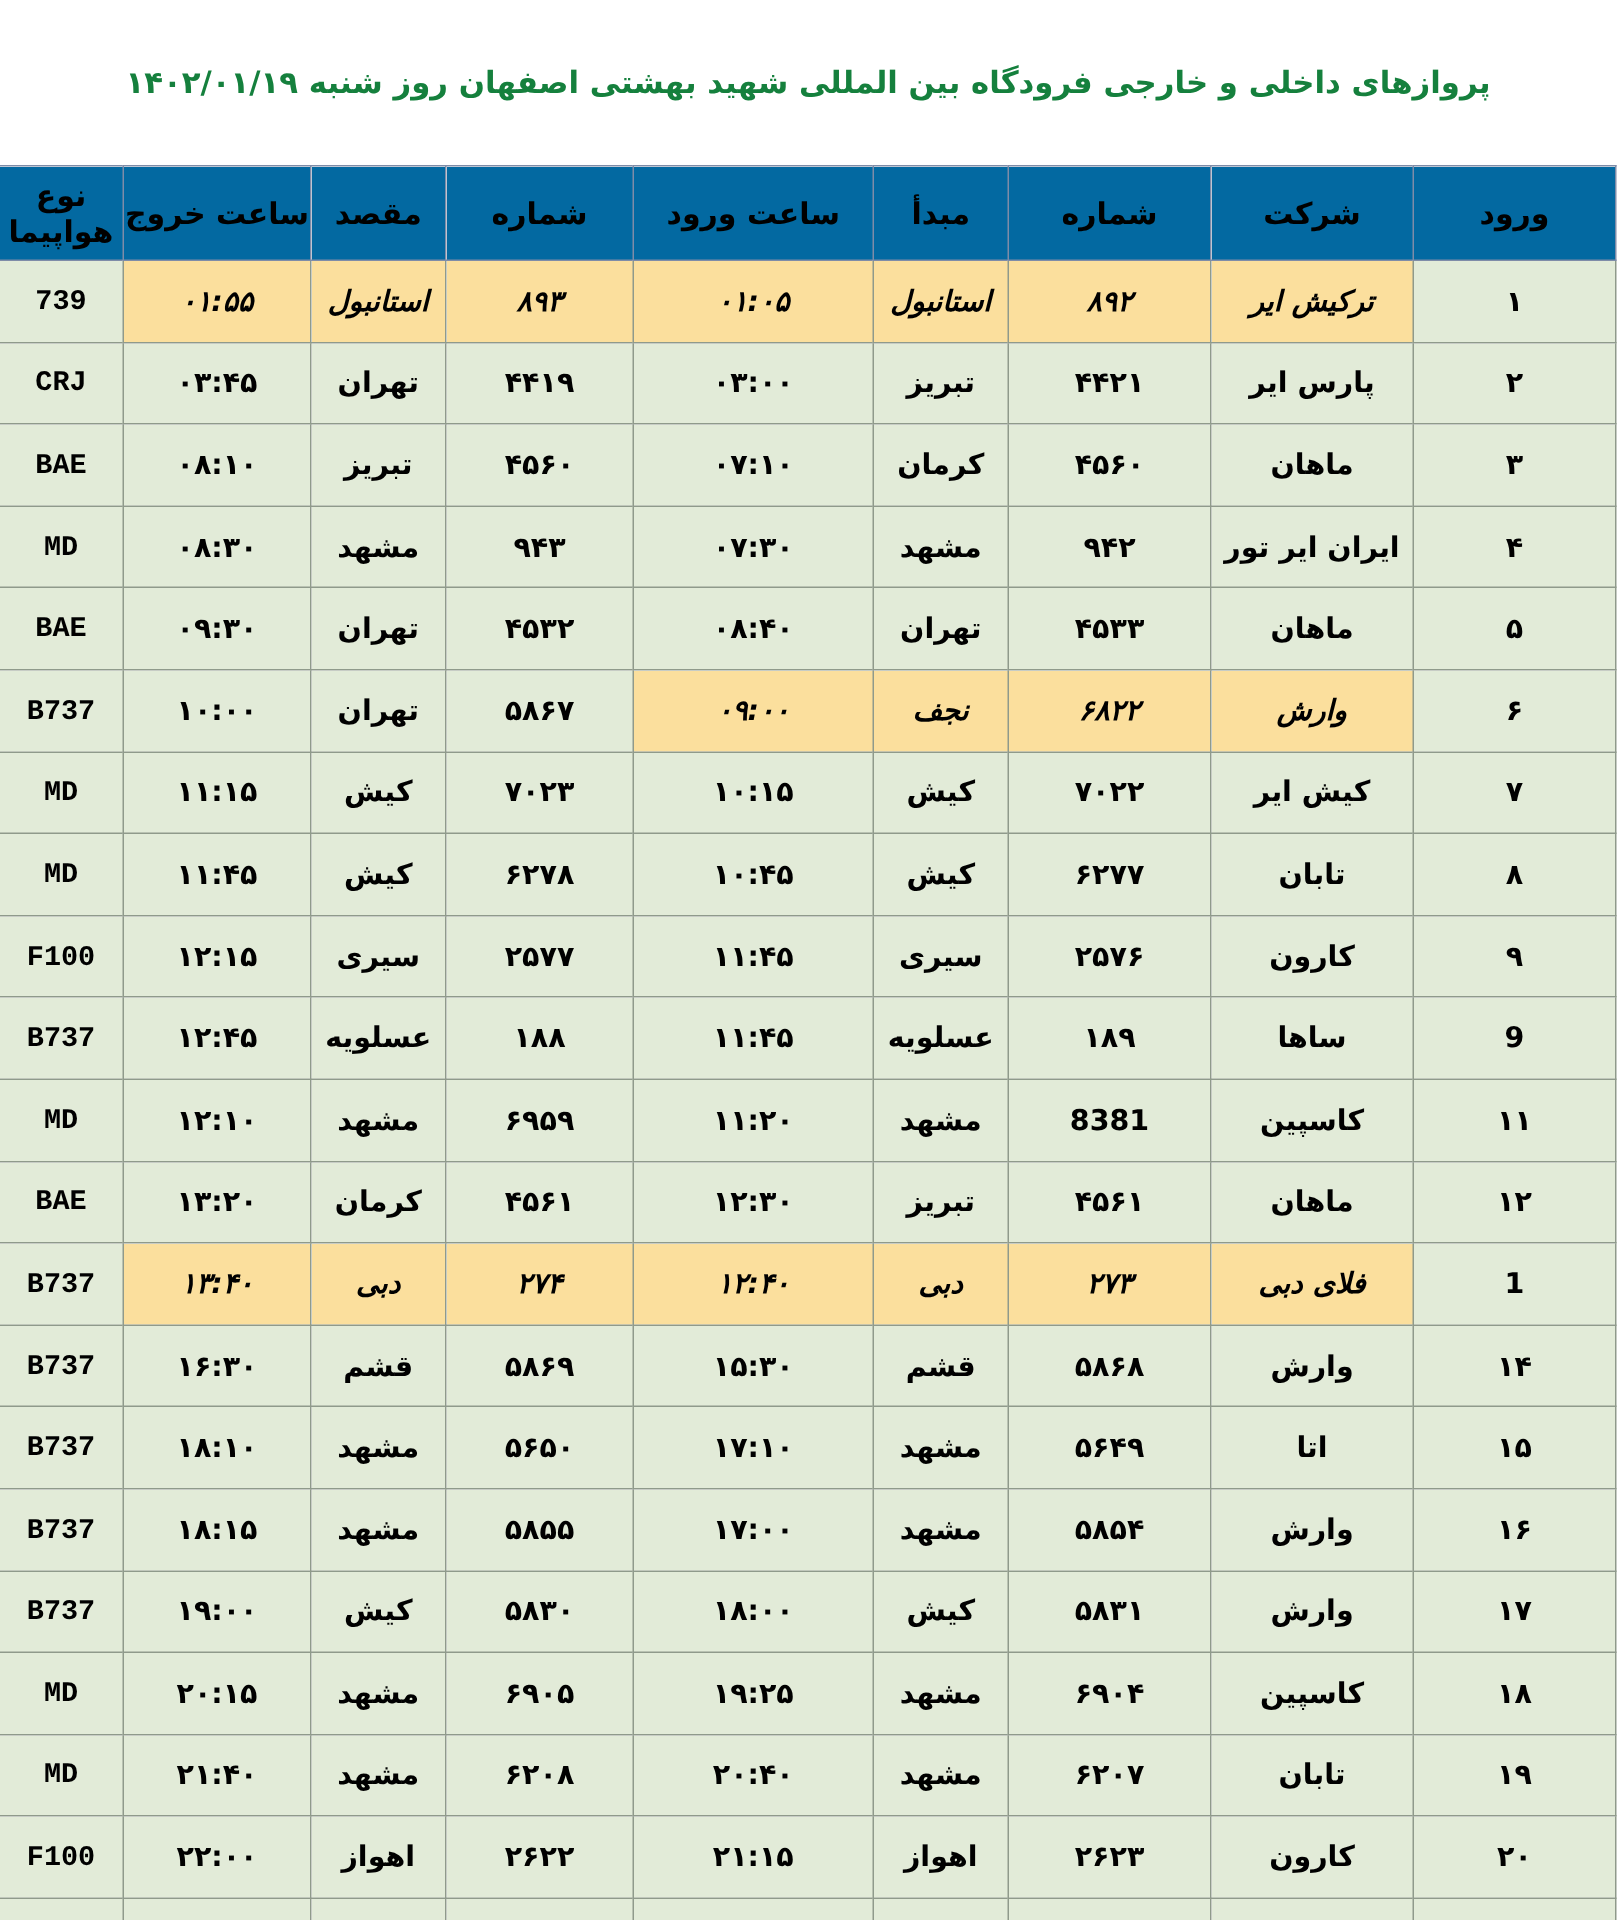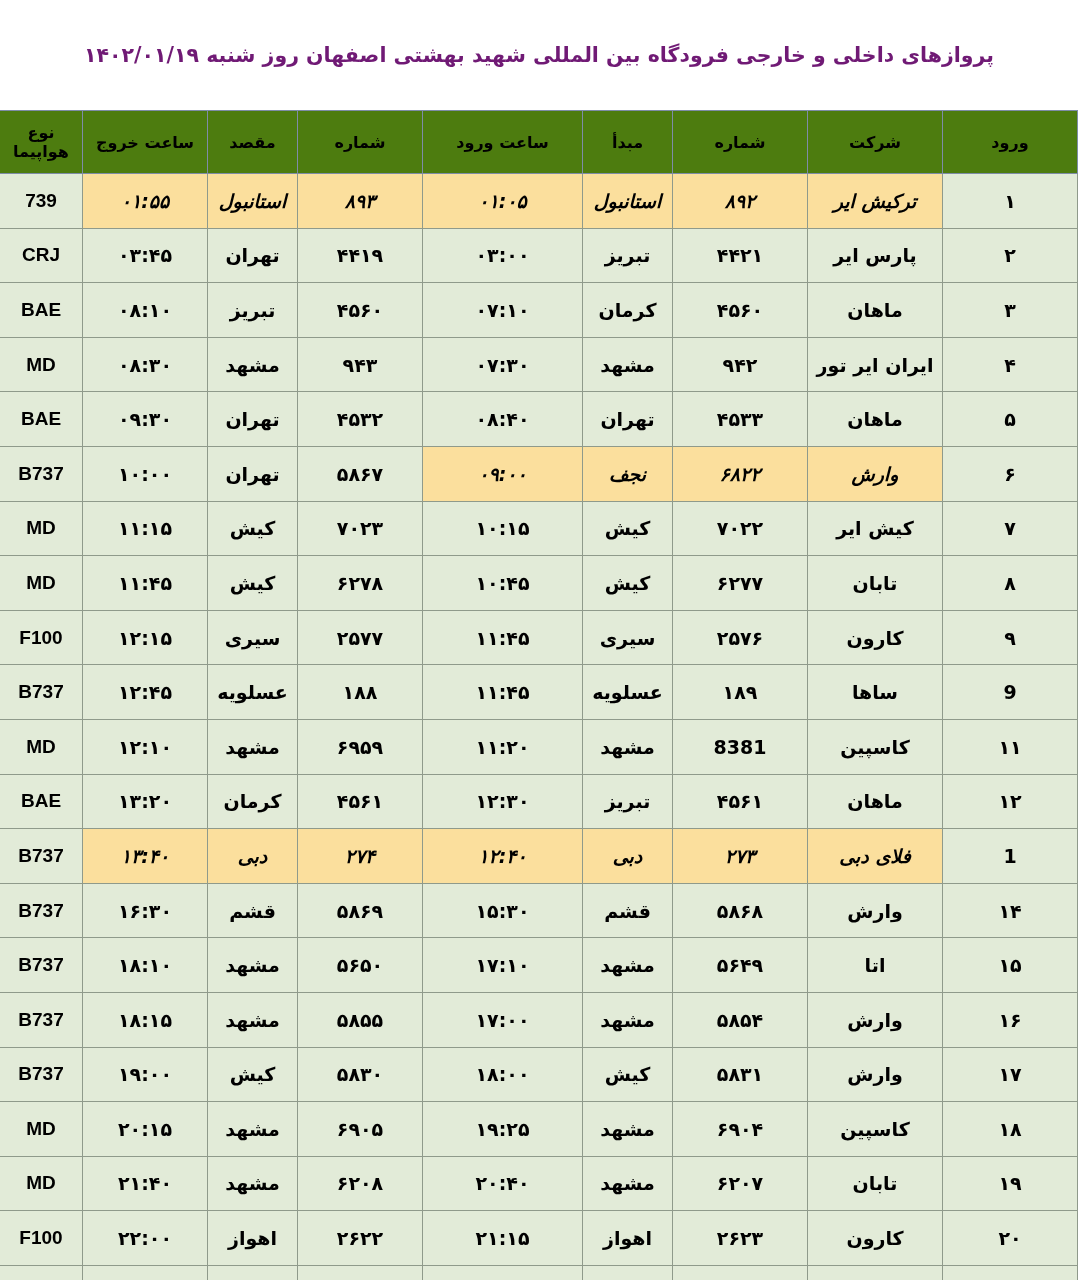--- a/index.html
+++ b/index.html
@@ -24,21 +24,21 @@
     height: 110px;
     display: flex;
     align-items: center;
     justify-content: center;
     padding: 0 8px;
     box-sizing: border-box;
   }
   .title-text {
     font-size: 20.5px;
     font-weight: bold;
-    color: #701a75;
+    color: #15803d;
     letter-spacing: 0px;
     text-align: center;
     direction: rtl;
     white-space: nowrap;
   }
   table.flights {
     width: 1078px;
     border-collapse: collapse;
     table-layout: fixed;
     direction: rtl;
@@ -46,35 +46,35 @@
   table.flights th,
   table.flights td {
     border: 1.5px solid #8f9a8b;
     text-align: center;
     vertical-align: middle;
     padding: 0;
     color: #000000;
     overflow: hidden;
   }
   table.flights thead th {
-    background: #4d7c0f;
+    background: #0369a1;
     height: 62px;
-    font-size: 16px;
+    font-size: 20px;
     font-weight: bold;
     border-color: #7e8ca8;
   }
   table.flights tbody td {
     height: 53.6px;
     font-size: 19px;
     font-weight: bold;
     background: #e2ebd8;
   }
   td.hl, th.hl { background: #fbdf9d !important; font-style: italic; }
   td.lat {
-    font-family: Liberation Sans, sans-serif;
+    font-family: Liberation Mono, monospace;
     font-weight: bold;
     font-size: 20px;
     direction: ltr;
   }
   
   col.c-row   { width: 83px; }
   col.c-comp  { width: 125px; }
   col.c-numa  { width: 90px; }
   col.c-org   { width: 125px; }
   col.c-arr   { width: 160px; }

